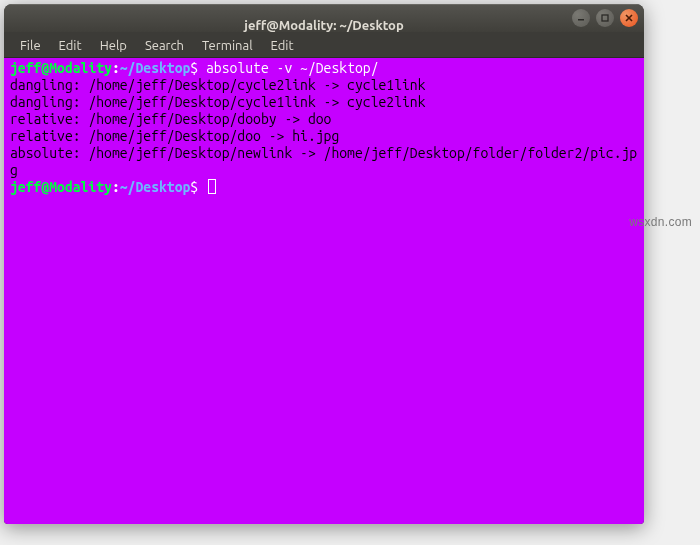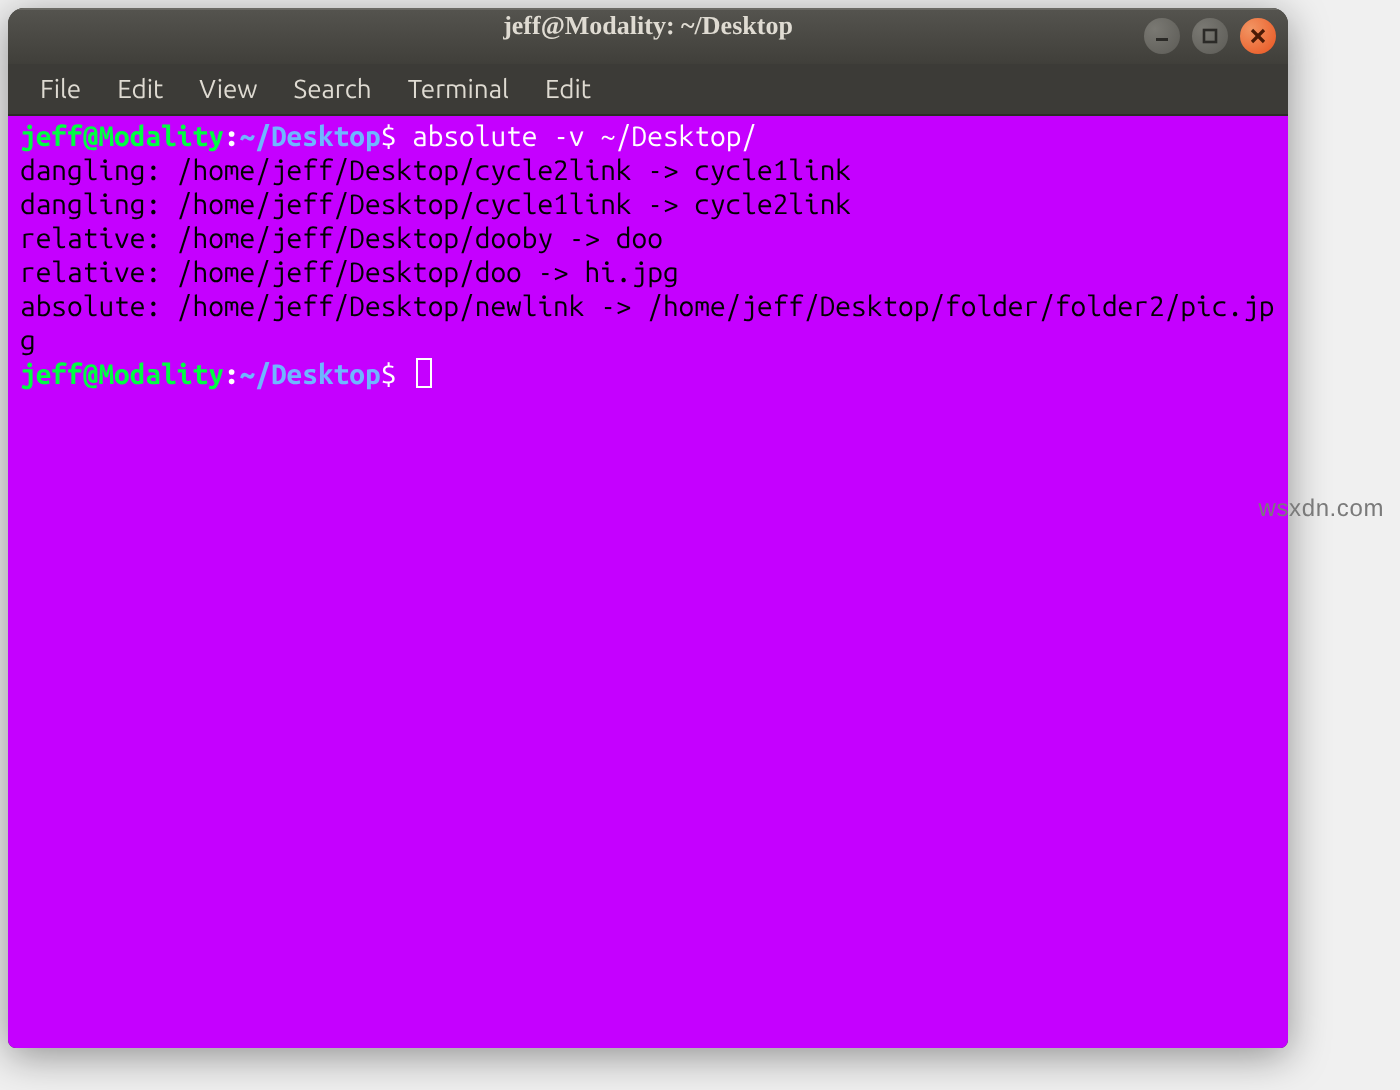--- a/index.html
+++ b/index.html
@@ -20,28 +20,27 @@
     border-radius: 8px 8px 4px 4px;
     box-shadow: 0 4px 20px rgba(0,0,0,0.4);
     overflow: hidden;
     display: flex;
     flex-direction: column;
   }
   .titlebar {
     height: 28px;
     background: linear-gradient(to bottom, #54534e, #403f3a);
     display: flex;
-    align-items: flex-start;
+    align-items: flex-end;
     justify-content: center;
     position: relative;
     color: #dfdbd2;
     font-weight: bold;
     font-size: 13px;
     border-top: 1px solid #6a6964;
-    font-family: Liberation Serif, serif;
   }
   .window-controls {
     position: absolute;
     right: 6px;
     top: 4px;
     display: flex;
     gap: 6px;
   }
   .wbtn {
     width: 18px;
@@ -99,21 +98,20 @@
     margin-left: 2px;
   }
   .watermark {
     position: absolute;
     right: 8px;
     top: 215px;
     font-family: sans-serif;
     font-size: 12px;
     color: #7a7a7a;
     letter-spacing: 0.3px;
-    margin-top: 32px;
   }
 </style>
 </head>
 <body>
 
 <div class="window">
 
   <div class="titlebar">
     <span>jeff@Modality: ~/Desktop</span>
     <div class="window-controls">
@@ -132,21 +130,21 @@
             <line x1="1" y1="1" x2="7" y2="7" stroke="#4a1a06" stroke-width="1.6"></line>
             <line x1="7" y1="1" x2="1" y2="7" stroke="#4a1a06" stroke-width="1.6"></line>
           </svg>
       </div>
     </div>
   </div>
 
   <div class="menubar">
     <span class="menuitem">File</span>
     <span class="menuitem">Edit</span>
-    <span class="menuitem">View</span>
+    <span class="menuitem">Help</span>
     <span class="menuitem">Search</span>
     <span class="menuitem">Terminal</span>
     <span class="menuitem">Edit</span>
   </div>
 
   <div class="terminal"><span class="p-user">jeff@Modality</span><span class="p-colon">:</span><span class="p-path">~/Desktop</span><span class="p-dollar">$ </span><span class="cmd">absolute -v ~/Desktop/</span>
 <span class="out">dangling: /home/jeff/Desktop/cycle2link -&gt; cycle1link</span>
 <span class="out">dangling: /home/jeff/Desktop/cycle1link -&gt; cycle2link</span>
 <span class="out">relative: /home/jeff/Desktop/dooby -&gt; doo</span>
 <span class="out">relative: /home/jeff/Desktop/doo -&gt; hi.jpg</span>

